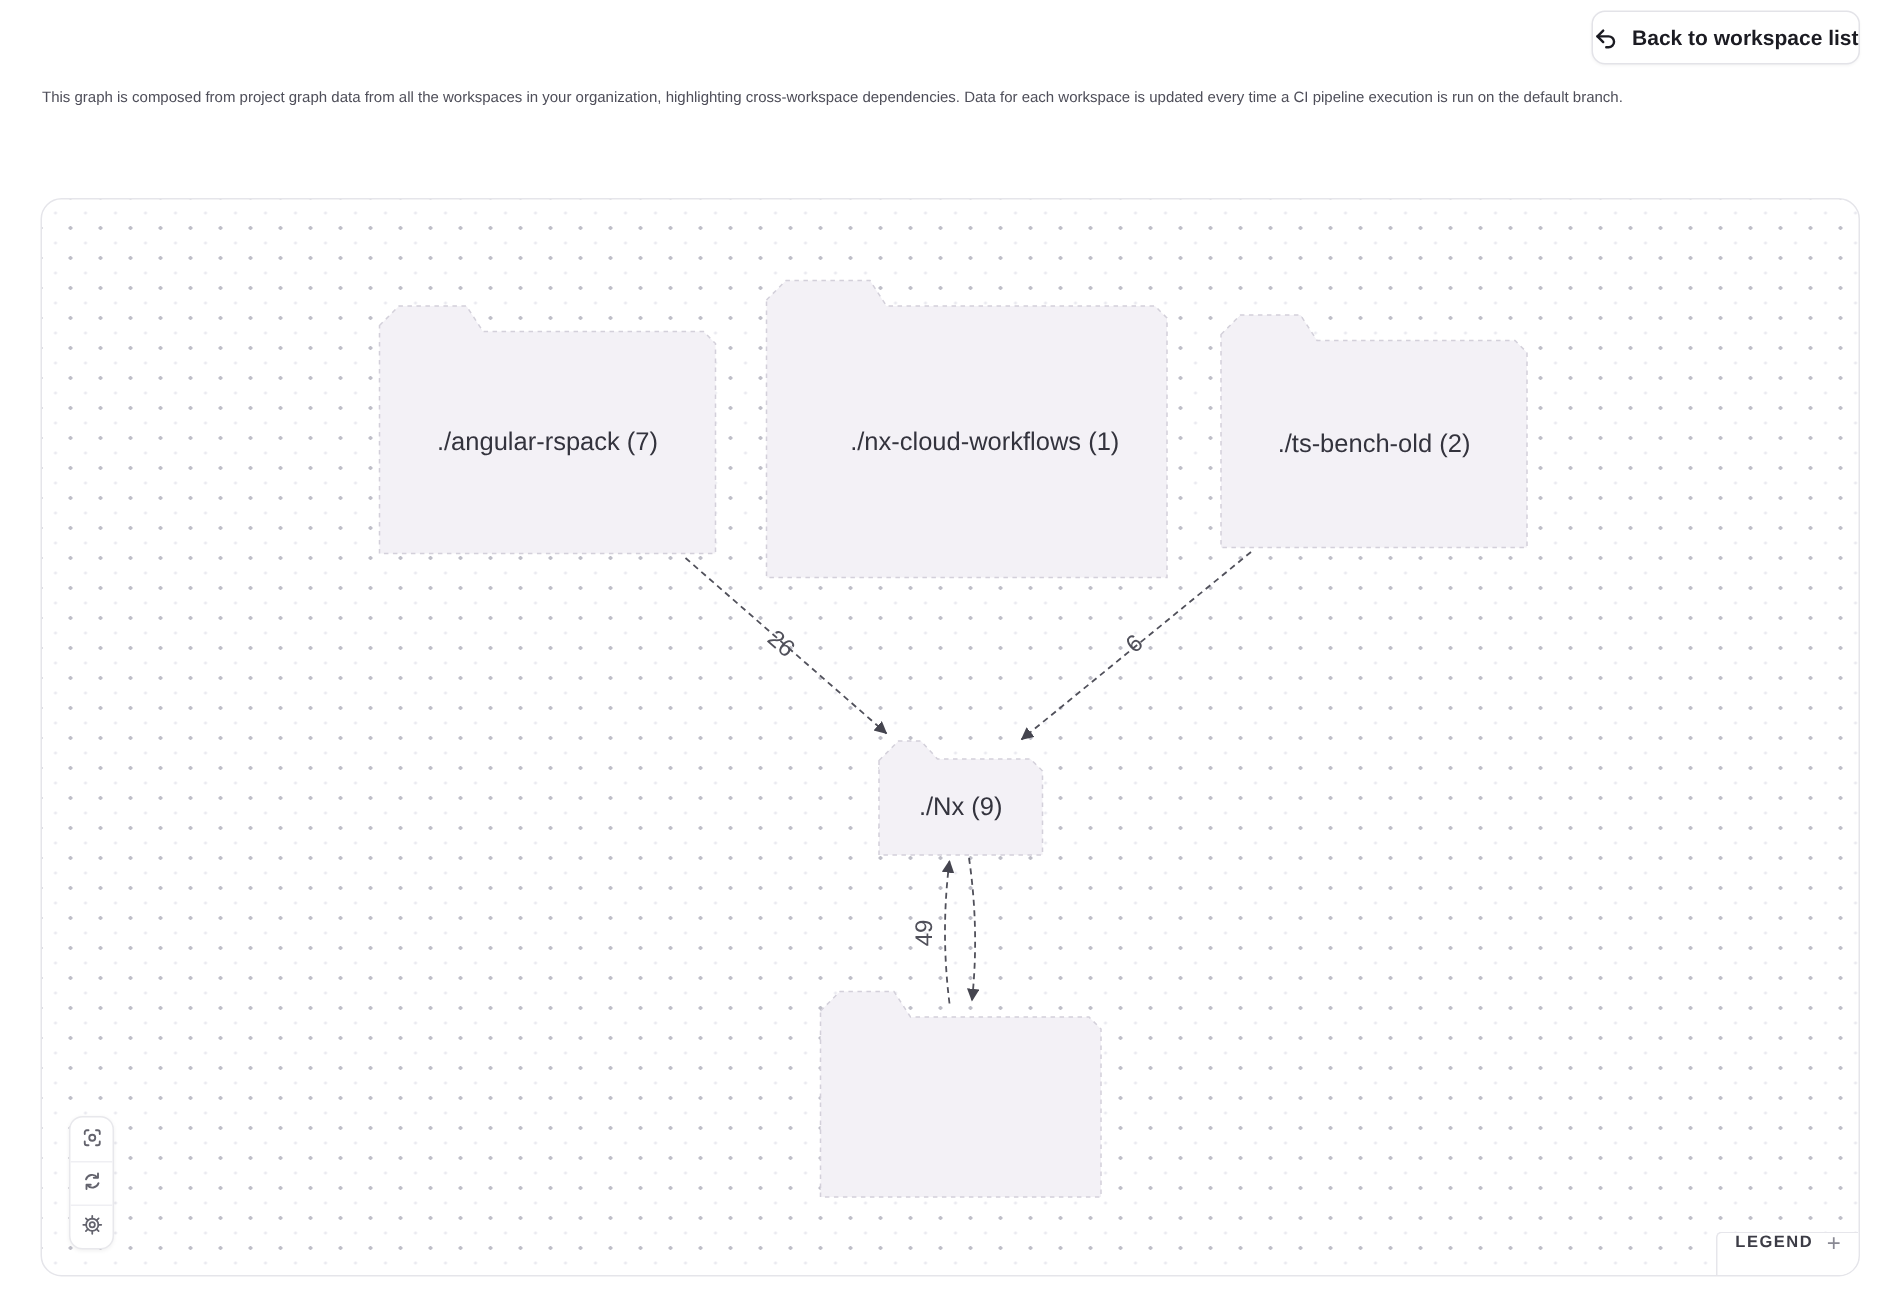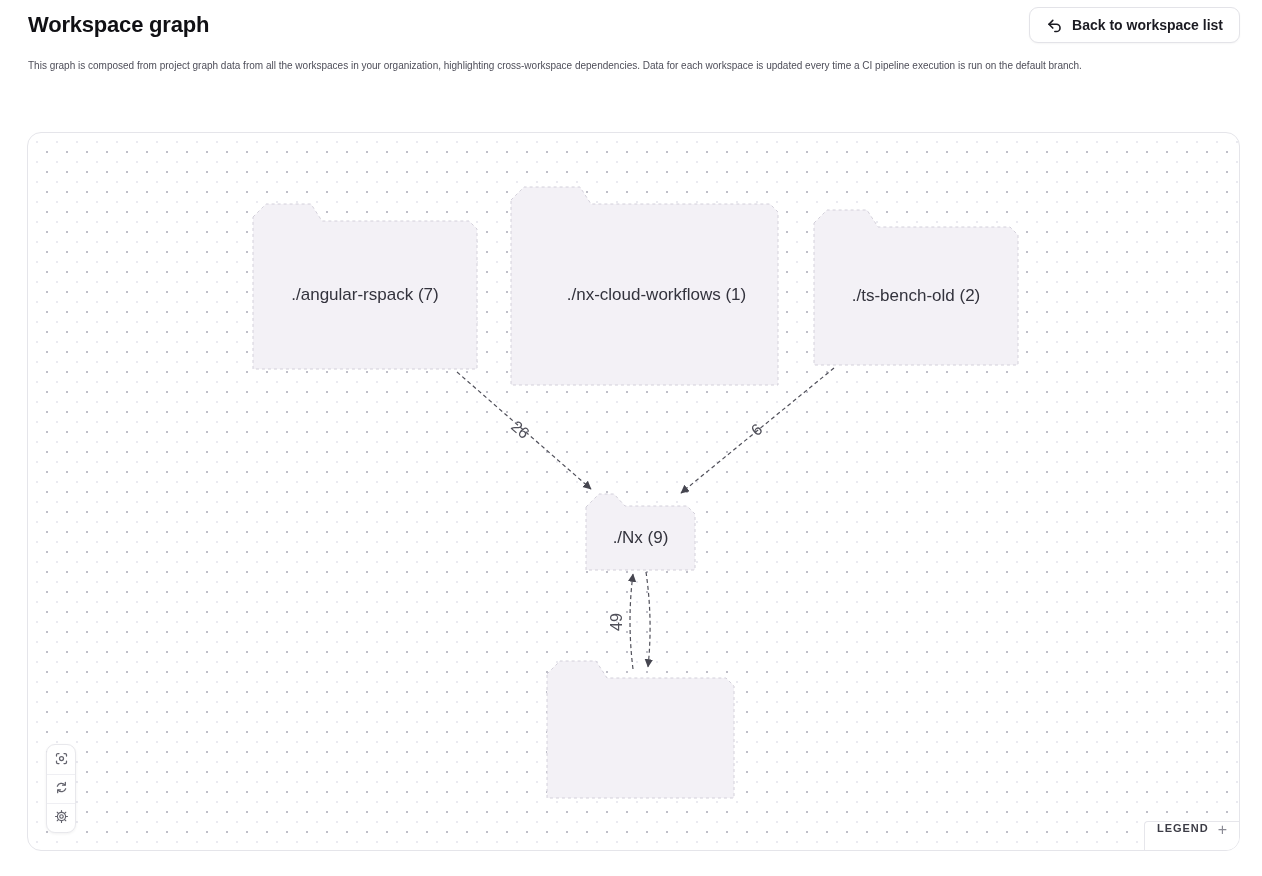--- a/index.html
+++ b/index.html
@@ -6,21 +6,21 @@
   html,body { width:1262px; height:876px; background:#fff; overflow:hidden;
               font-family:"Liberation Sans", sans-serif; }
   .page { position:relative; width:1262px; height:876px; }
 
   
   .page-title { position:absolute; left:28px; top:12px; font-size:22px; font-weight:700;
                 color:#101014; letter-spacing:-0.2px; }
   .page-desc  { position:absolute; left:28px; top:54px; width:1213px; font-size:10px;
                 line-height:24px; color:#4e4e59; }
   .back-btn   { position:absolute; right:22px; top:7px; height:36px; display:flex;
-                align-items:center; gap:9px; padding:0 16px; background:#fff;
+                align-items:center; gap:9px; padding:0 0; background:#fff;
                 border:1px solid #e3e3e8; border-radius:9px; cursor:pointer;
                 box-shadow:0 1px 2px rgba(16,16,20,.04); }
   .back-btn span.lbl { font-size:14px; font-weight:700; color:#1b1b22; }
   .back-btn svg { display:block; }
 
   
   .canvas { position:absolute; left:27px; top:132px; width:1213px; height:719px;
             border:1px solid #e5e5ea; border-radius:14px; background-color:#fff;
             background-image:
               radial-gradient(#bfbfc8 1.1px, transparent 1.2px),
@@ -51,21 +51,20 @@
             border-top-left-radius:4px; display:flex; align-items:flex-start;
             justify-content:center; gap:9px; cursor:pointer; }
   .legend .lg-label { font-size:11px; font-weight:600; letter-spacing:1px; color:#3c3c46; }
   .legend .plus { font-size:16px; font-weight:400; color:#8a8a94; line-height:1; }
 </style>
 </head>
 <body>
 
 <div class="page">
 
-  <h1 class="page-title">Workspace graph</h1>
 
   <button class="back-btn">
     <span>
       <svg width="17" height="17" viewBox="0 0 20 20" fill="none" stroke="#1b1b22" stroke-width="1.9" stroke-linecap="round" stroke-linejoin="round">
         <path d="M8 4 L3.5 8.5 L8 13"></path>
         <path d="M3.5 8.5 H12.2 a4.3 4.3 0 0 1 0 8.6 H10.4"></path>
       </svg>
     </span>
     <span class="lbl">Back to workspace list</span>
   </button>

